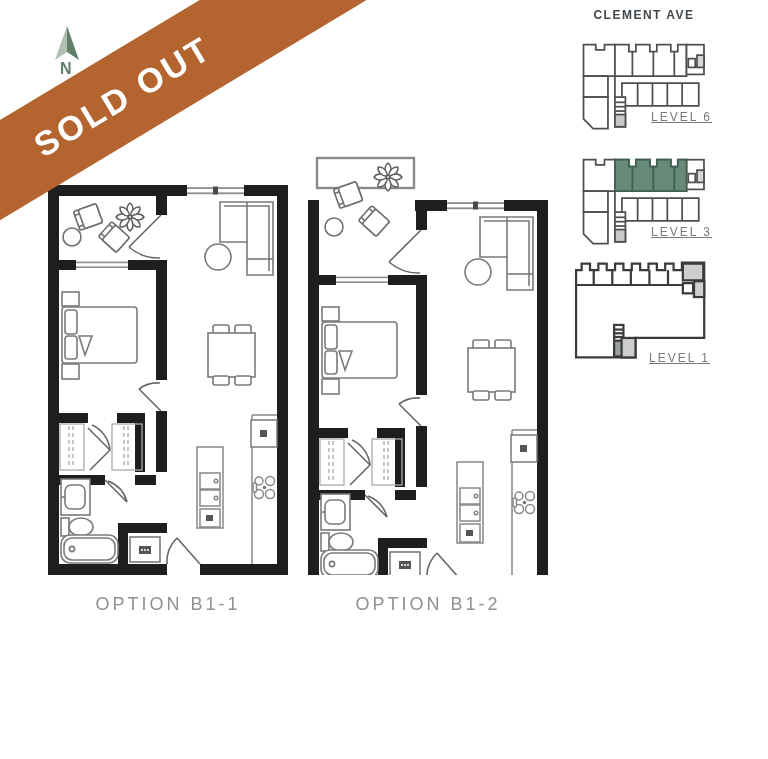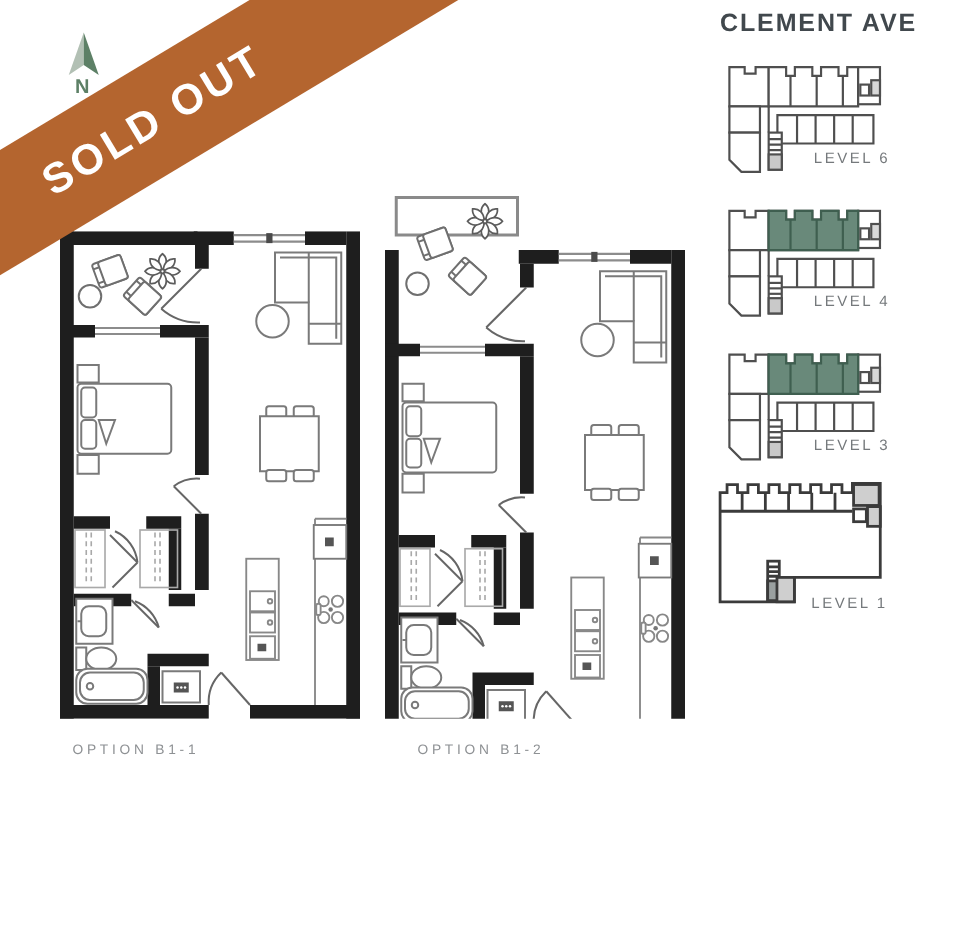--- a/index.html
+++ b/index.html
@@ -20,40 +20,40 @@
   .banner-text{
     color:#ffffff;font-size:34px;font-weight:800;letter-spacing:3px;
   }
   
   .compass{position:absolute;left:50px;top:24px;z-index:6;}
   
   .plan{position:absolute;}
   .plan-1{left:48px;top:185px;width:240px;height:390px;}
   .plan-2{left:308px;top:155px;width:240px;height:420px;}
   .caption{
-    position:absolute;width:220px;text-align:left;
-    color:#8e9194;font-size:11px;letter-spacing:3px;font-weight:500;
+    position:absolute;width:220px;text-align:center;
+    color:#8e9194;font-size:18px;letter-spacing:3px;font-weight:500;
   }
   .caption-1{left:58px;top:594px;}
-  .caption-2{left:334px;top:594px;}
+  .caption-2{left:318px;top:594px;}
   
   .keyplan{
     position:absolute;left:576px;top:8px;width:136px;
   }
   .street{
-    text-align:center;color:#41484d;font-size:20px;font-weight:bold;
+    text-align:center;color:#41484d;font-size:12px;font-weight:bold;
     letter-spacing:1.5px;white-space:nowrap;margin-bottom:7px;
   }
   .level{position:relative;height:104px;margin-bottom:11px;}
   .level svg{display:block;width:132px;height:103px;}
   .level.ground svg{width:140px;height:104px;margin-left:-4px;}
   .level.ground{height:110px;margin-bottom:16px;}
   .level-label{
     position:absolute;right:0;bottom:9px;
-    color:#75797c;font-size:12px;letter-spacing:2px;white-space:nowrap;
+    color:#75797c;font-size:12px;letter-spacing:2px;white-space:nowrap;text-decoration:underline;
   }
   .level.ground .level-label{bottom:4px;right:2px;}
   .hidden-defs{position:absolute;width:0;height:0;overflow:hidden;}
 </style>
 </head>
 <body>
 
 <svg class="hidden-defs" aria-hidden="true">
   <defs>
 
@@ -295,27 +295,20 @@
   <div>
   <div class="level">
     <svg viewBox="0 0 150 118">
       <use href="#lvl-typ"></use>
 
     </svg>
     <div class="level-label">LEVEL 6</div>
   </div>
 
 
-  <div class="level">
-    <svg viewBox="0 0 150 118">
-      <use href="#lvl-typ"></use>
-      <use href="#lvl-green" class="green-overlay" fill="#69897A"></use>
-    </svg>
-    <div class="level-label">LEVEL 4</div>
-  </div>
 
   <div class="level">
     <svg viewBox="0 0 150 118">
       <use href="#lvl-typ"></use>
       <use href="#lvl-green" class="green-overlay" fill="#69897A"></use>
     </svg>
     <div class="level-label">LEVEL 3</div>
   </div>
 
 

